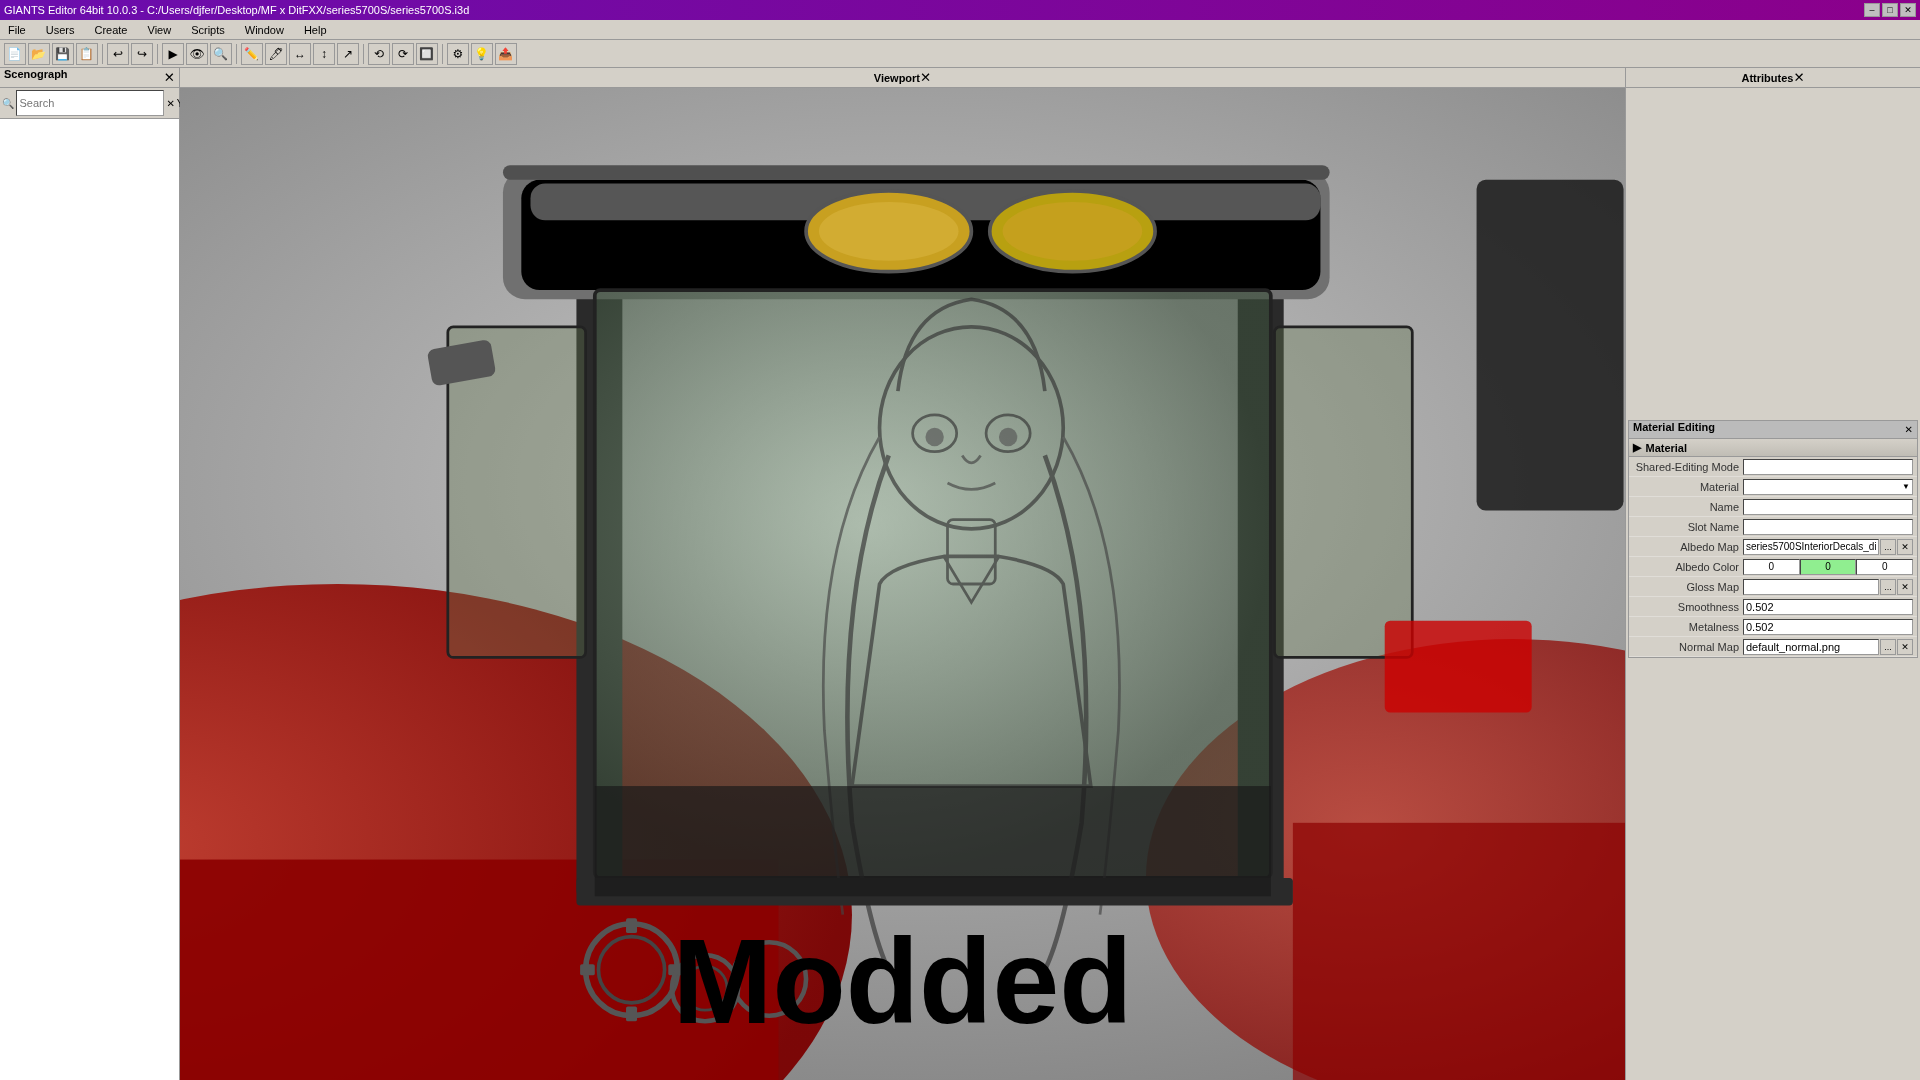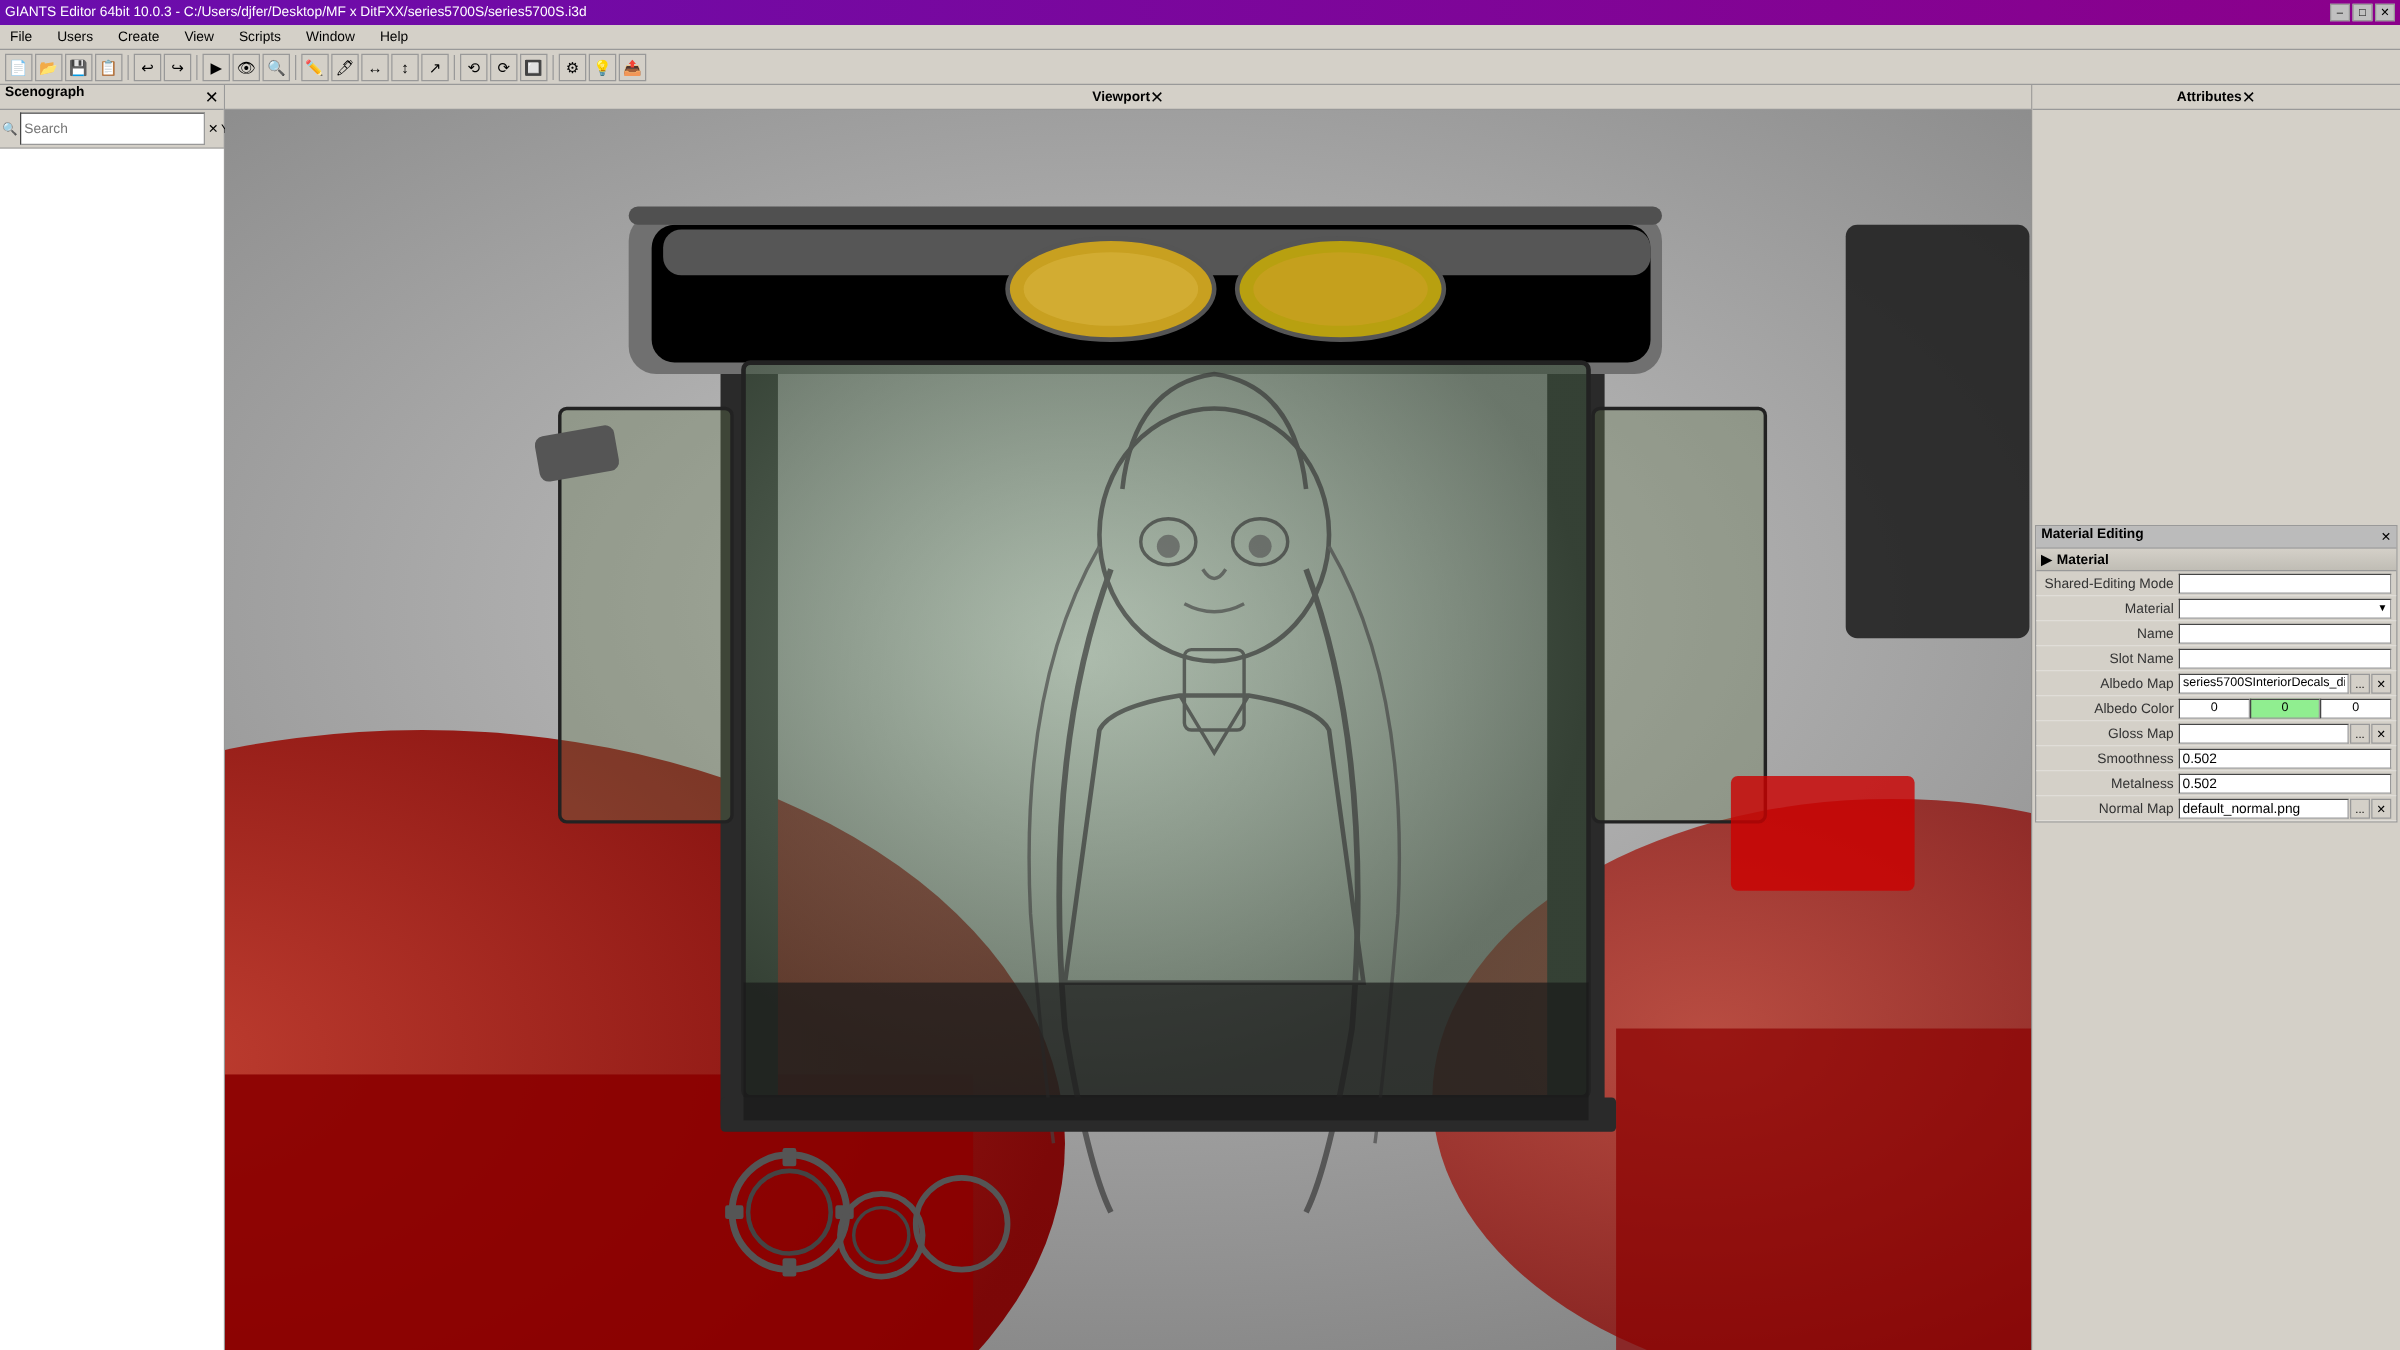--- a/index.html
+++ b/index.html
@@ -407,20 +407,23 @@
             <circle cx="0" cy="0" r="20" fill="none" stroke="#555" stroke-width="2.5"></circle>
           </g>
 
           <rect x="900" y="100" width="75" height="250" fill="#1a1a1a" opacity="0.9"></rect>
 
           <rect x="230" y="140" width="35" height="20" fill="#555" rx="4" transform="rotate(-10, 245, 150)"></rect>
 
           <rect x="800" y="50" width="80" height="180" fill="#1a1a1a" opacity="0.85" rx="5"></rect>
         </svg>
 
+        <div id="modded-overlay">
+          <span>Modded</span>
+        </div>
       </div>
     </div>
   </div>
 
   <div id="attributes">
     <div id="attributes-header">
       <span>Attributes</span>
       <button style="border:none;background:transparent;cursor:pointer;">✕</button>
     </div>
     <div id="attributes-content">

